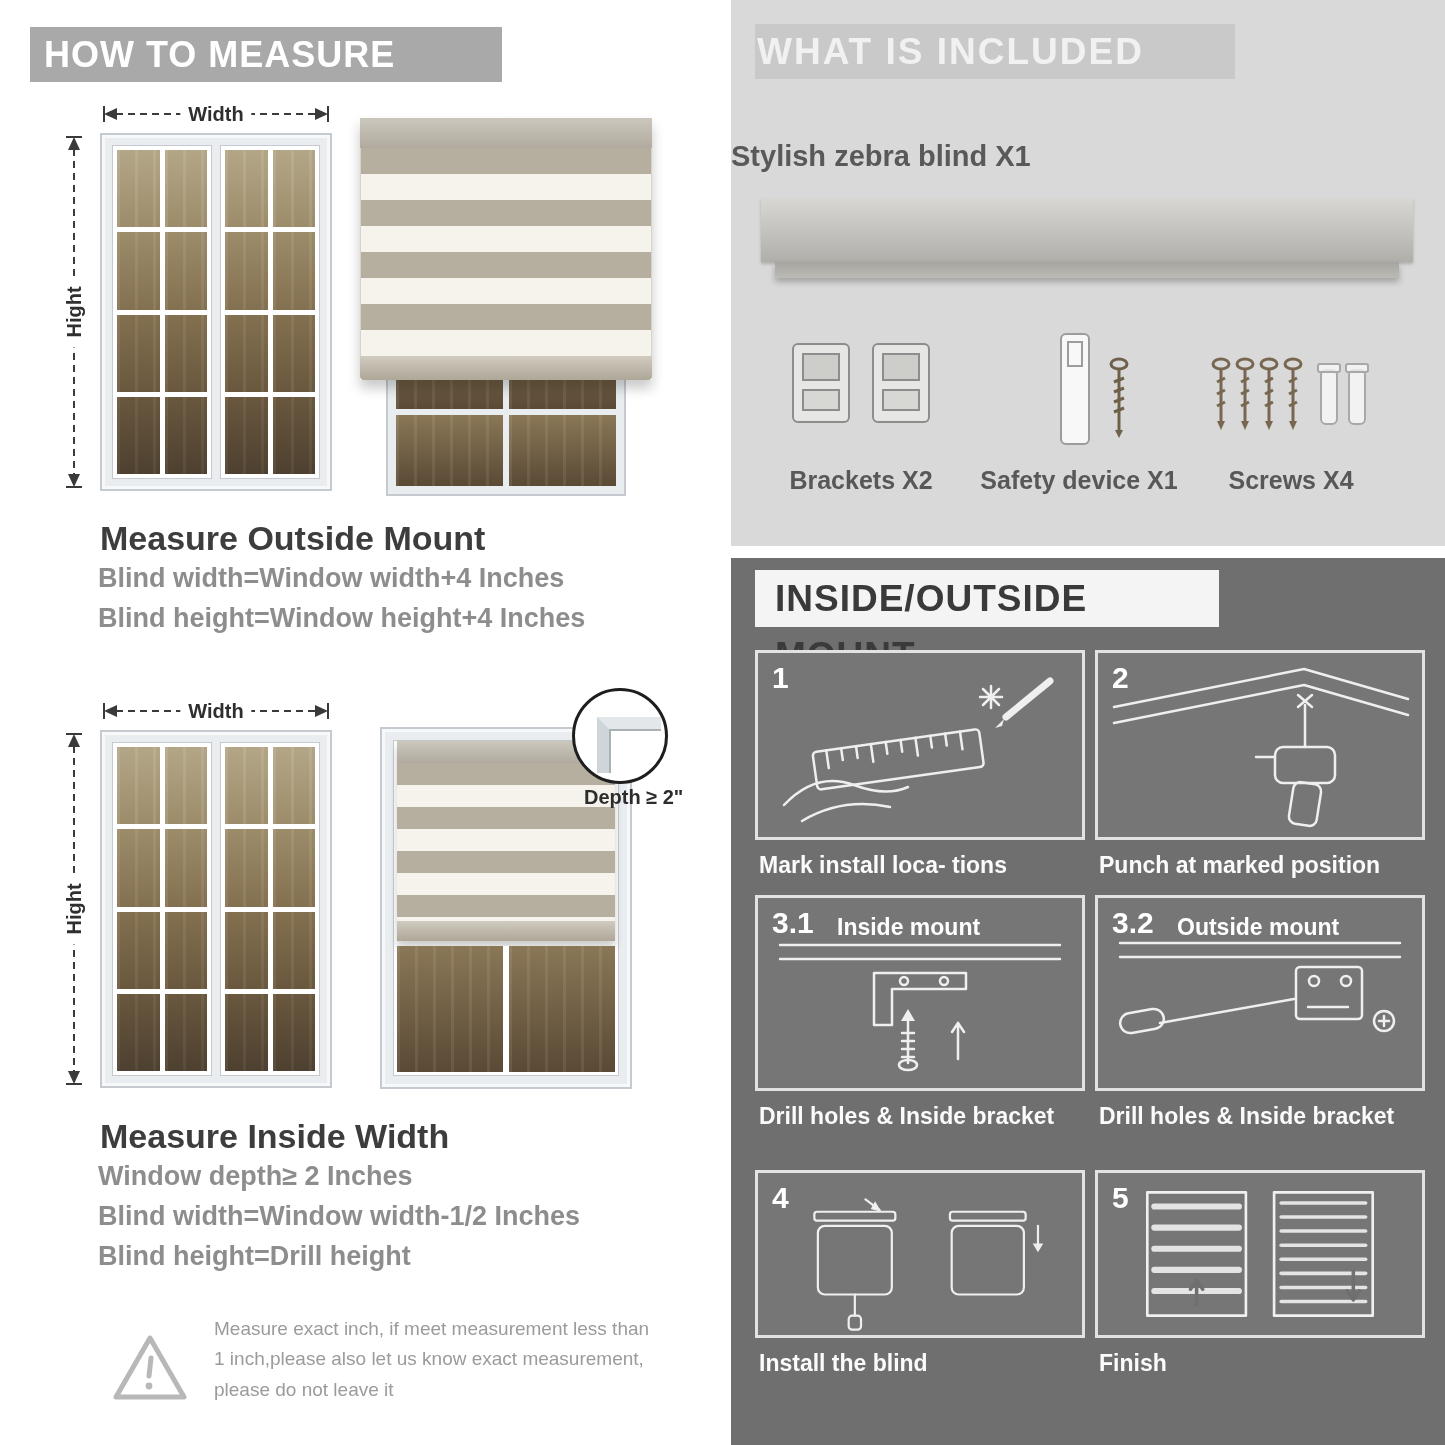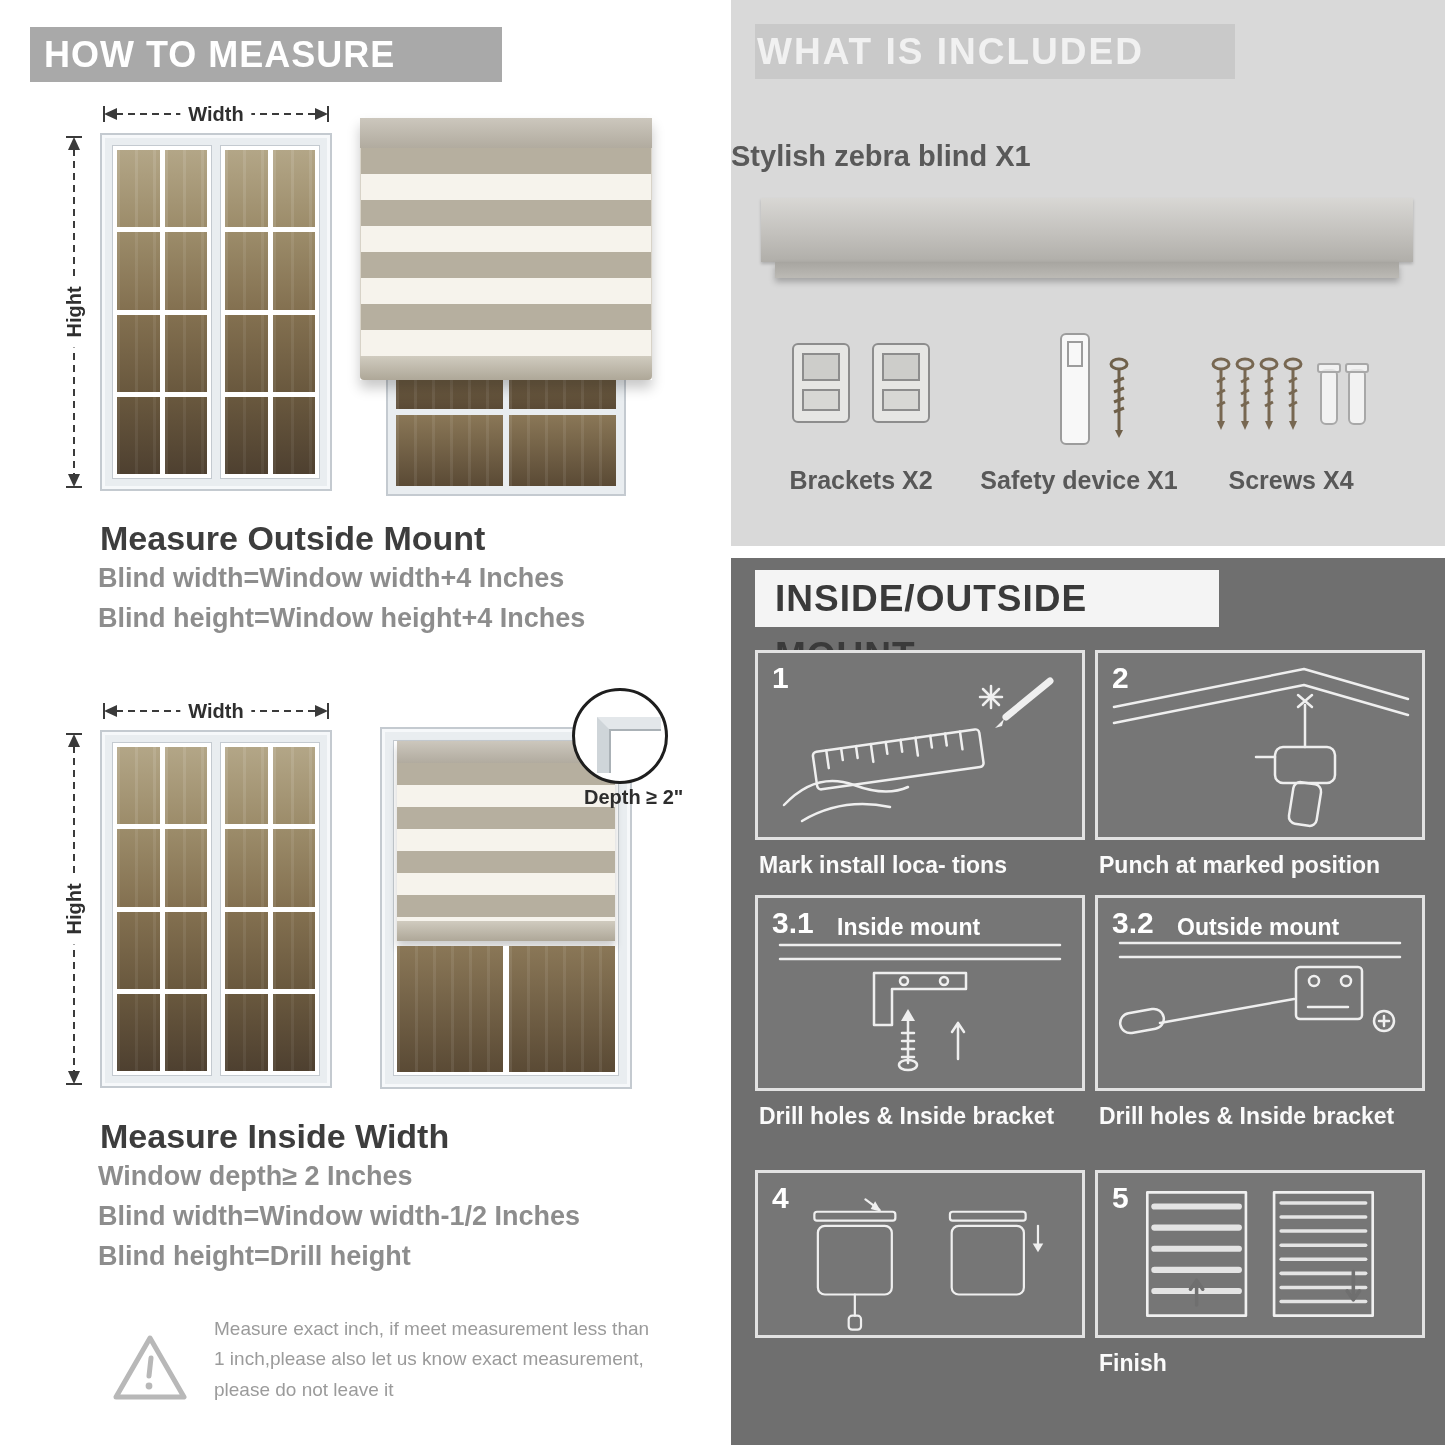--- a/index.html
+++ b/index.html
@@ -435,20 +435,21 @@
             <path d="M118 44 l-12 -3 5 -9 z" fill="#efefef" stroke="none"></path>
             <line x1="88" y1="138" x2="88" y2="162"></line>
             <rect x="81" y="162" width="14" height="16" rx="4"></rect>
             <rect x="196" y="44" width="86" height="10" rx="3"></rect>
             <rect x="198" y="60" width="82" height="78" rx="8"></rect>
             <line x1="296" y1="60" x2="296" y2="84"></line>
             <path d="M296 90 l-6 -10 h12 z" fill="#efefef" stroke="none"></path>
           </g>
         </svg>
       </div>
+      <div class="cap">Install the blind</div>
     </div>
 
     <div class="step" style="left:364px;top:612px">
       <div class="panel" style="height:168px">
         <span class="num">5</span>
         <span class="ttl"></span>
         <svg class="art" viewBox="0 0 324 184">
           <g stroke="#f0f0f0" stroke-width="3" fill="none" stroke-linecap="round" stroke-linejoin="round">
             <rect x="34" y="22" width="112" height="140"></rect>
             <g stroke-width="7" opacity="0.9">

